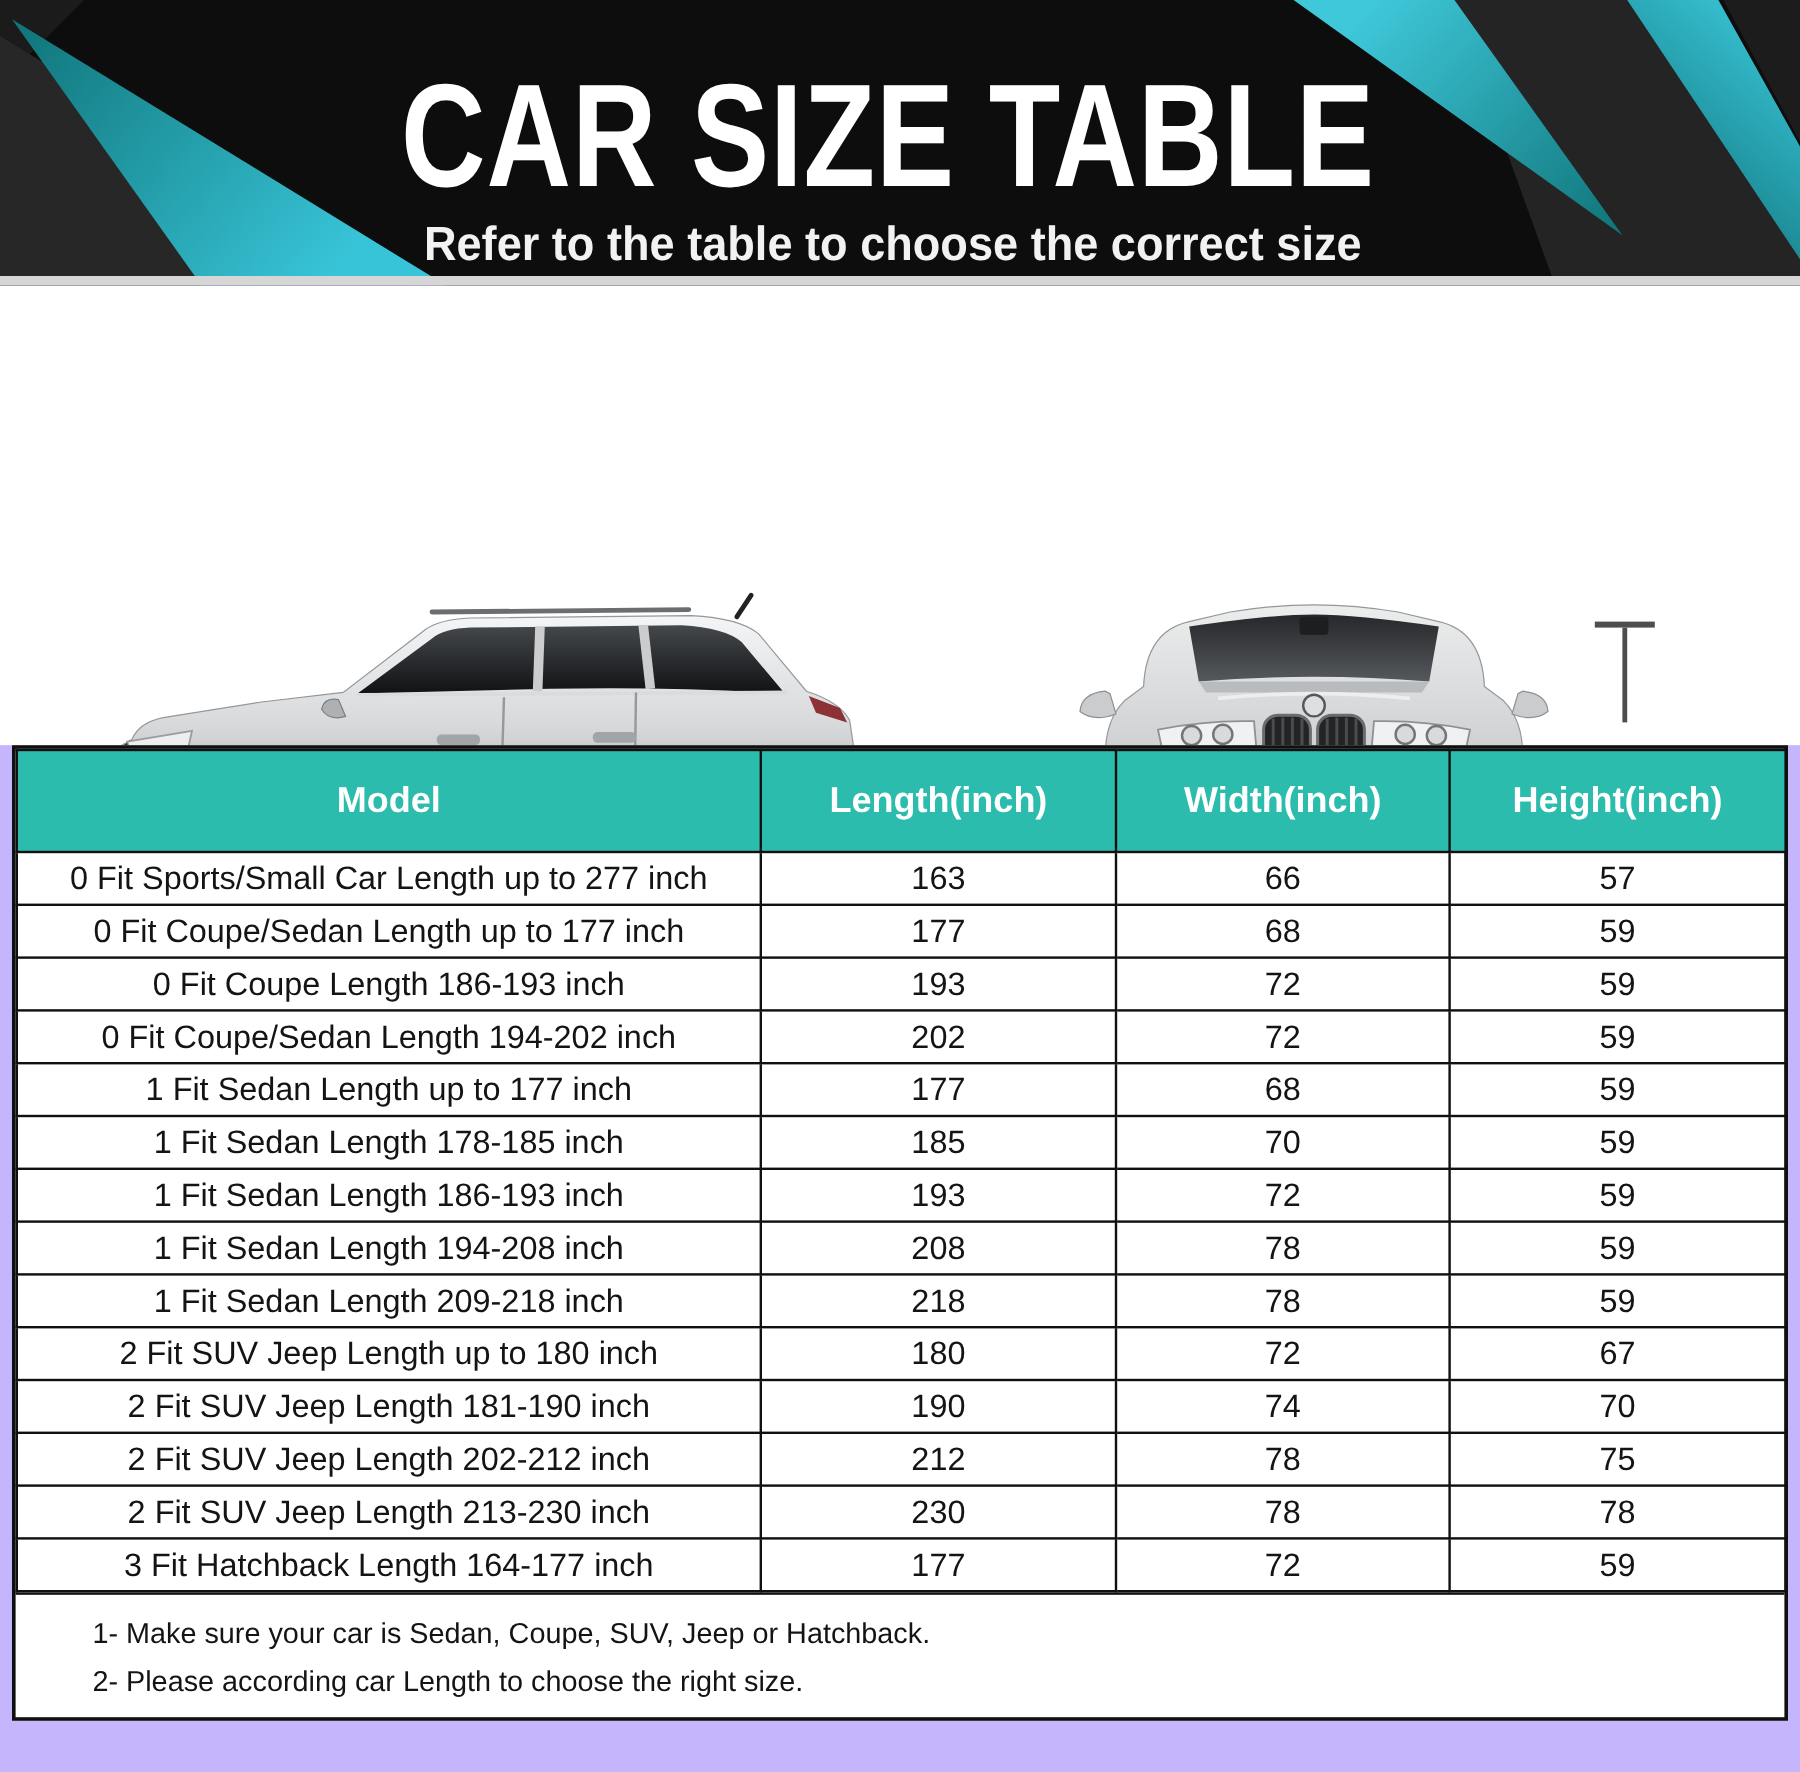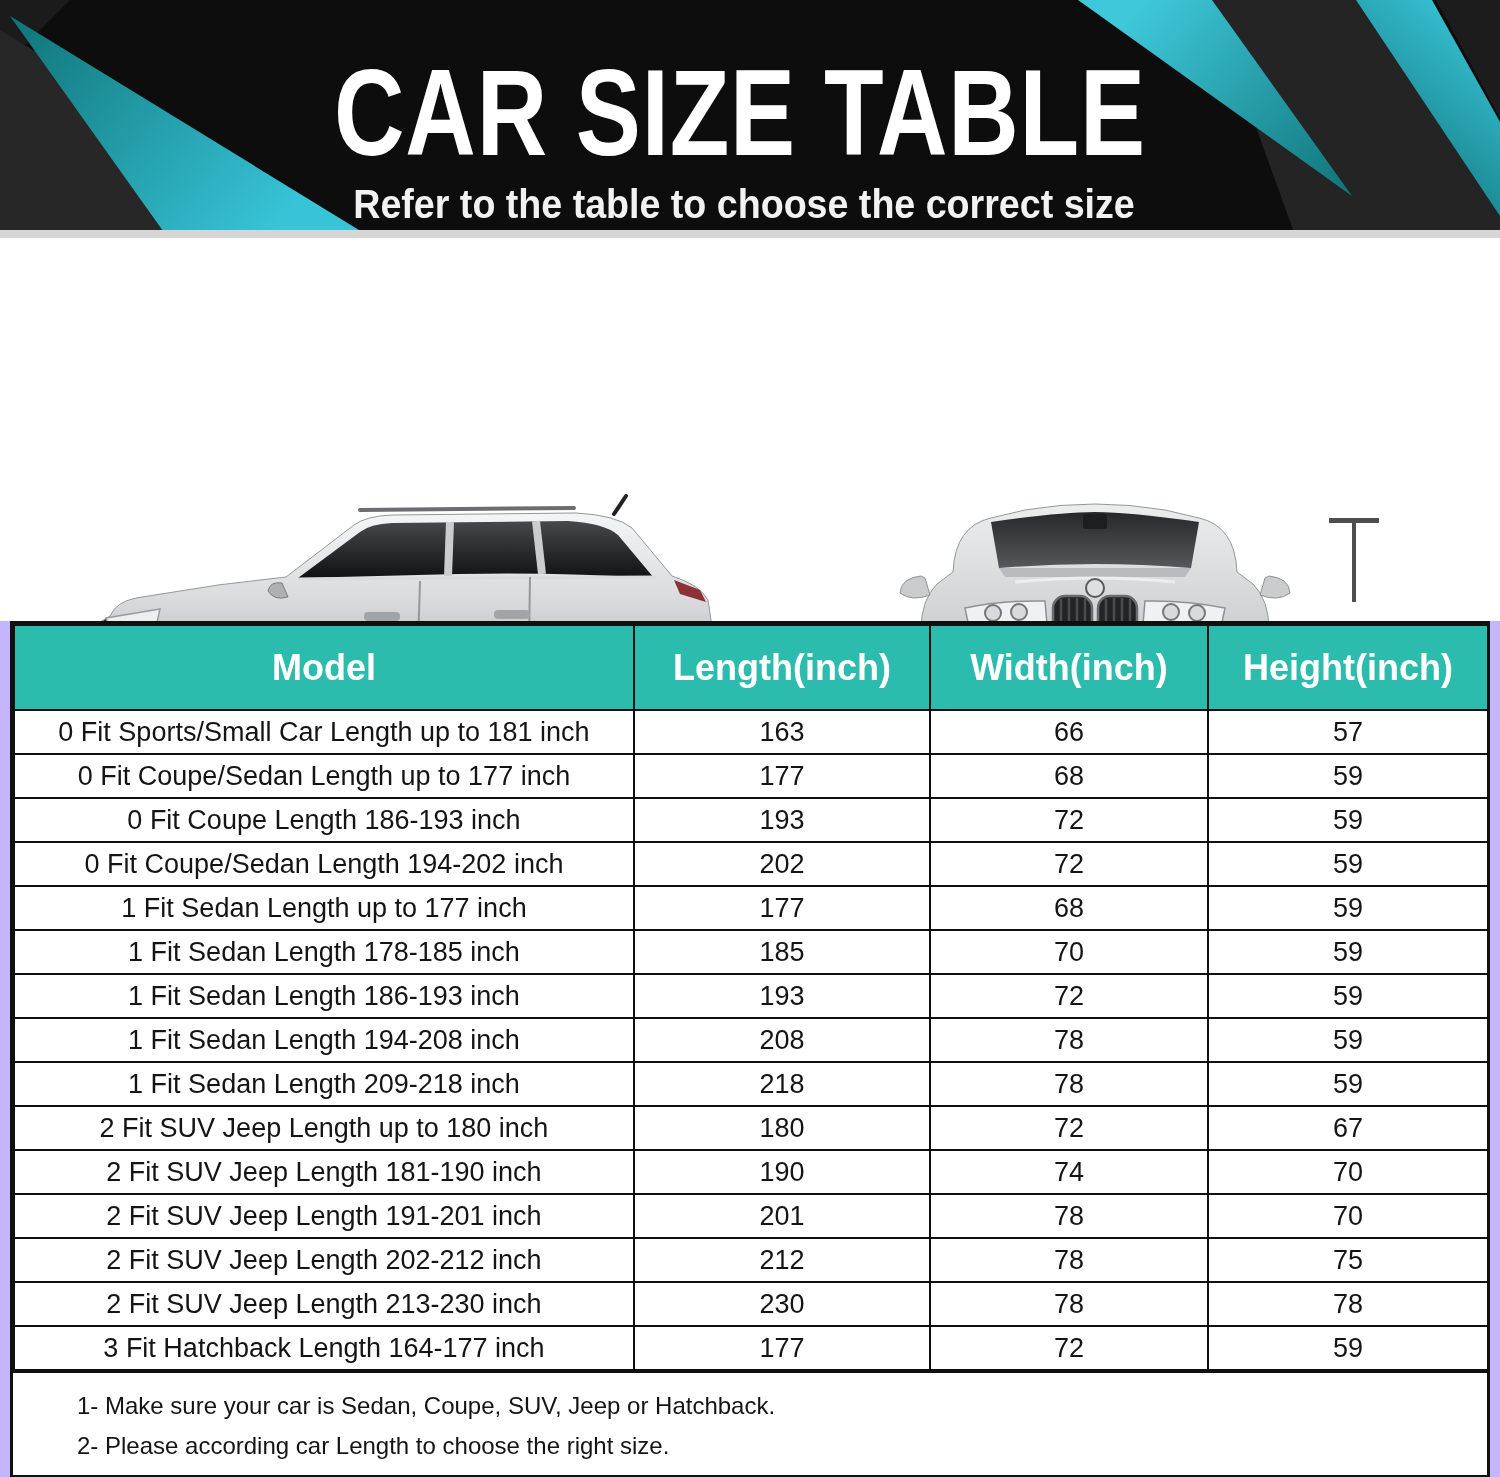--- a/index.html
+++ b/index.html
@@ -41,21 +41,21 @@
   .dim-h .dim-label { margin:8px 0; }
 
   
   .table-wrap {
     position:absolute; left:10px; top:621px; width:1480px;
     border:3px solid #101010; box-sizing:border-box; background:#fff;
   }
   table.size { width:100%; border-collapse:collapse; table-layout:fixed; }
   table.size th {
     background:var(--header-teal,#2bbcad); color:#ffffff;
-    font-size:36px; font-weight:700; height:83px;
+    font-size:30px; font-weight:700; height:83px;
     border:2px solid #101010; padding:0; text-align:center;
   }
   table.size td {
     font-size:27px; color:#141414; height:42px; line-height:1;
     border:2px solid #101010; padding:0; text-align:center;
     white-space:nowrap; overflow:hidden;
   }
   .notes { border-top:2px solid #101010; padding:13px 20px 9px 64px; }
   .note-line { font-size:24px; color:#141414; line-height:40px; margin:0; }
 </style>
@@ -245,21 +245,21 @@
       <thead>
         <tr>
           <th>Model</th>
           <th>Length(inch)</th>
           <th>Width(inch)</th>
           <th>Height(inch)</th>
         </tr>
       </thead>
       <tbody>
           <tr>
-            <td>0 Fit Sports/Small Car Length up to 181 inch</td>
+            <td>0 Fit Sports/Small Car Length up to 277 inch</td>
             <td>163</td>
             <td>66</td>
             <td>57</td>
           </tr>
           <tr>
             <td>0 Fit Coupe/Sedan Length up to 177 inch</td>
             <td>177</td>
             <td>68</td>
             <td>59</td>
           </tr>
@@ -308,26 +308,20 @@
           <tr>
             <td>2 Fit SUV Jeep Length up to 180 inch</td>
             <td>180</td>
             <td>72</td>
             <td>67</td>
           </tr>
           <tr>
             <td>2 Fit SUV Jeep Length 181-190 inch</td>
             <td>190</td>
             <td>74</td>
-            <td>70</td>
-          </tr>
-          <tr>
-            <td>2 Fit SUV Jeep Length 191-201 inch</td>
-            <td>201</td>
-            <td>78</td>
             <td>70</td>
           </tr>
           <tr>
             <td>2 Fit SUV Jeep Length 202-212 inch</td>
             <td>212</td>
             <td>78</td>
             <td>75</td>
           </tr>
           <tr>
             <td>2 Fit SUV Jeep Length 213-230 inch</td>

